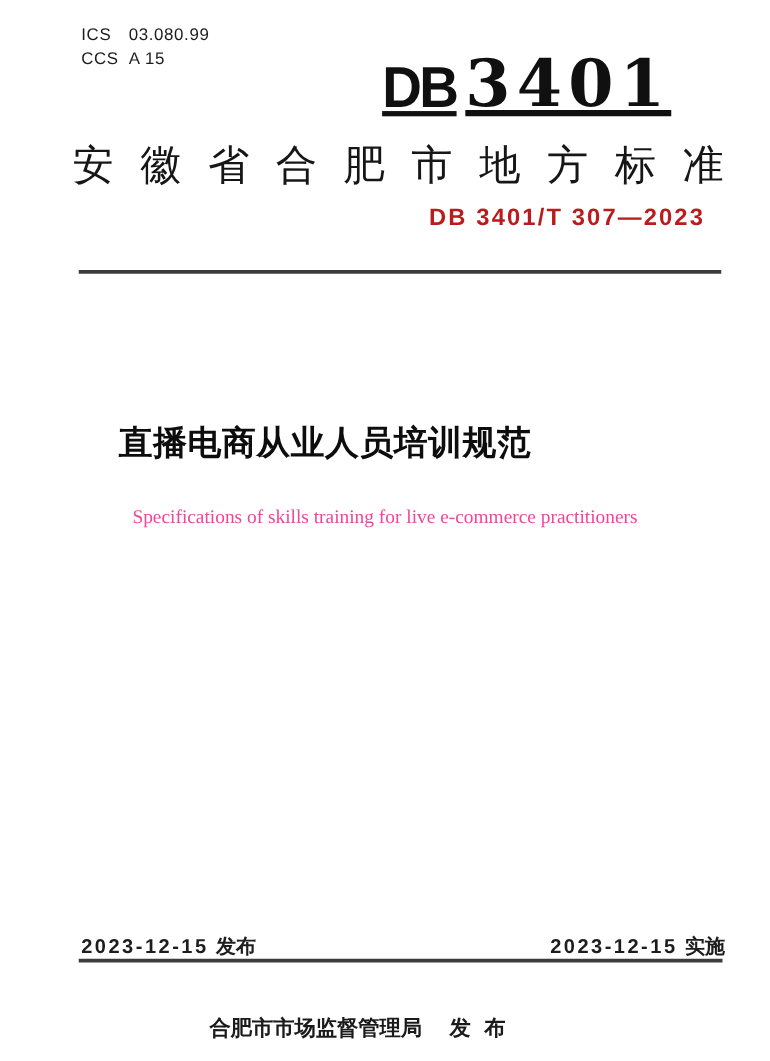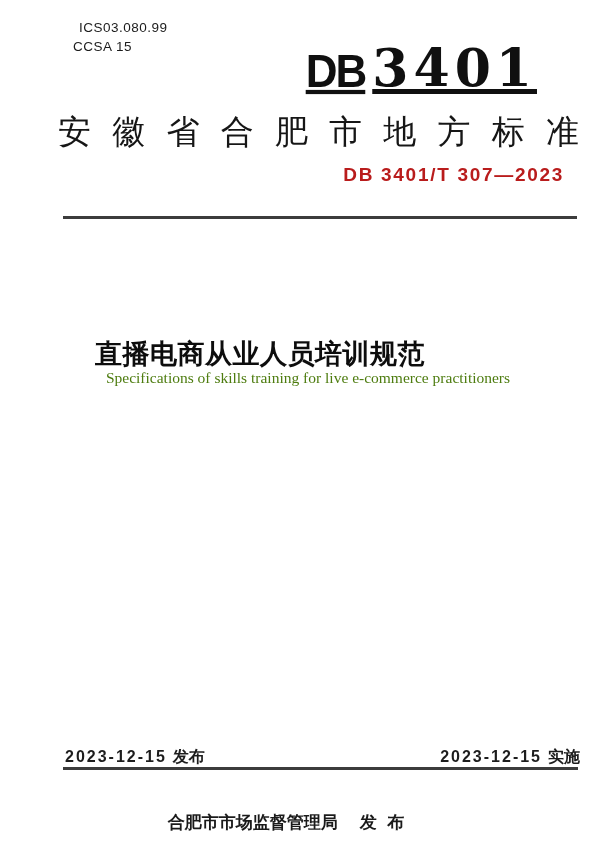--- a/index.html
+++ b/index.html
@@ -7,21 +7,21 @@
     position:relative;
     width:616px;height:849px;
     background:#ffffff;
     margin:0 auto;
     font-family:"Liberation Sans",sans-serif;
     color:#1c1c1c;
     overflow:hidden;
   }
   
   .code-block{position:absolute;left:65px;top:18px;font-size:13.5px;font-weight:500;letter-spacing:.5px;line-height:19px;}
-  .code-row{display:flex;text-align:right;}
+  .code-row{display:flex;}
   .code-row .lbl{width:38px;}
   
   .logo{position:absolute;top:42px;right:79px;display:flex;align-items:baseline;color:#101010;text-decoration:underline;}
   .logo .db{font-family:"Liberation Sans",sans-serif;font-size:44px;font-weight:900;letter-spacing:-2px;transform:scaleY(1.05);display:inline-block;margin-right:7px;}
   .logo .num{font-family:"DejaVu Serif",serif;font-size:52px;font-weight:700;letter-spacing:5px;line-height:1;}
   
   .standard-type{
     position:absolute;left:58px;top:110px;width:521px;
     display:flex;justify-content:space-between;
     font-size:33px;font-weight:500;color:#161616;
@@ -31,22 +31,22 @@
     position:absolute;top:164px;right:52px;
     font-size:19px;font-weight:600;letter-spacing:1.7px;color:#b91c1c;
   }
   .rule-top{position:absolute;left:63px;top:216px;width:514px;height:3px;background:#3c3c3c;}
   
   .title-zh{
     position:absolute;left:0;top:336px;width:520px;
     text-align:center;font-size:27px;font-weight:700;color:#0d0d0d;letter-spacing:.5px;
   }
   .title-en{
-    position:absolute;left:0;top:369px;width:616px;
-    text-align:center;font-family:"Liberation Serif",serif;font-size:15.5px;color:#4d7c0f;
+    position:absolute;left:0;top:405px;width:616px;
+    text-align:center;font-family:"Liberation Serif",serif;font-size:15.5px;color:#ec4899;
   }
   
   .date-left{position:absolute;left:65px;top:747px;display:flex;align-items:baseline;font-size:16px;font-weight:600;color:#1d1d1d;}
   .date-right{position:absolute;right:36px;top:747px;display:flex;align-items:baseline;font-size:16px;font-weight:600;color:#1d1d1d;}
   .date-num{letter-spacing:2px;margin-right:6px;}
   .rule-bottom{position:absolute;left:63px;top:767px;width:515px;height:2.5px;background:#3c3c3c;}
   
   .publisher{
     position:absolute;left:0;top:811px;width:572px;
     display:flex;justify-content:center;align-items:baseline;gap:22px;

